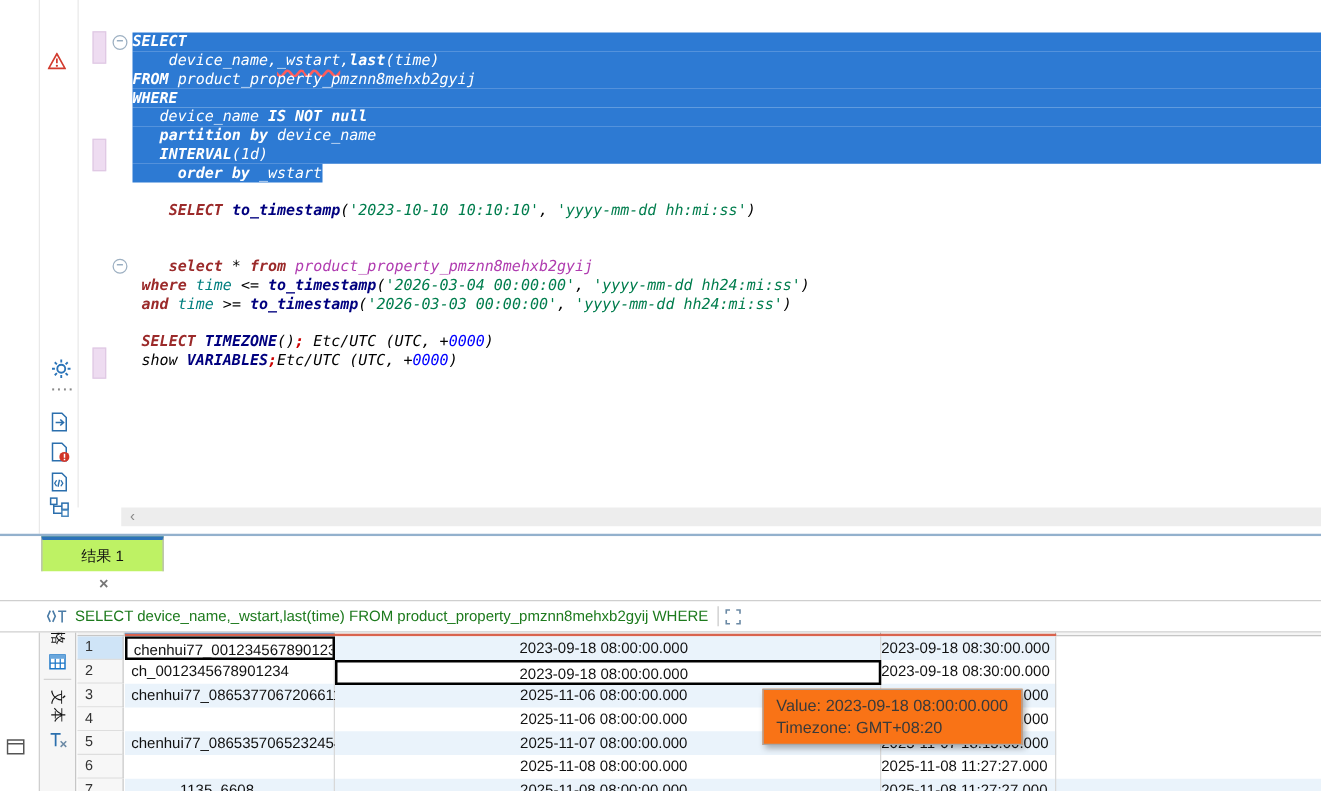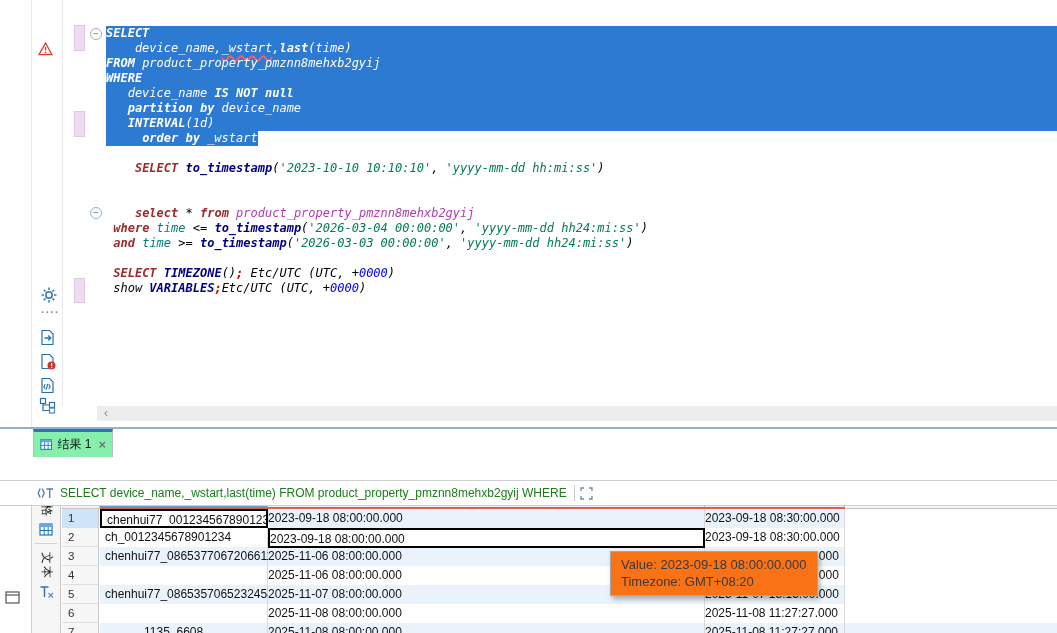--- a/index.html
+++ b/index.html
@@ -32,23 +32,23 @@
         box-sizing:border-box;color:#5c7e9e;font-size:10px;line-height:9px;text-align:center;background:#fff;cursor:pointer;}
 
   
   .hscroll{position:absolute;left:97px;right:0;top:406px;height:15px;background:#ededed;}
   .hscroll .arr{position:absolute;left:2px;top:0;width:14px;height:15px;color:#8a8a8a;
                 font-size:12px;line-height:14px;text-align:center;}
 
   
   .sepline{position:absolute;left:0;right:0;top:427px;height:2px;background:#93b1cd;}
   .tabbar{position:absolute;left:0;right:0;top:429px;height:27px;background:#fff;}
-  .rtab{position:absolute;left:33px;top:0;width:80px;height:28px;background:#86efac;
+  .rtab{position:absolute;left:33px;top:0;width:98px;height:28px;background:#bef264;
         border-left:1px solid #b9b9b9;border-right:1px solid #b9b9b9;border-top:3px solid #2d72b8;
-        box-sizing:border-box;display:flex;align-items:center;gap:5px;padding:0 6px;z-index:3;cursor:pointer;}
+        box-sizing:border-box;display:flex;align-items:center;gap:5px;padding:0 6px;z-index:3;cursor:pointer;flex-direction:column;}
   .rtab .lbl{font-size:12px;color:#111;white-space:nowrap;}
   .rtab .close{color:#777;font-size:13px;font-weight:700;margin-left:2px;cursor:pointer;}
 
   .filterbar{position:absolute;left:0;right:0;top:480px;height:26px;background:#fff;
              border-top:1px solid #cfcfcf;border-bottom:1px solid #cfcfcf;box-sizing:border-box;z-index:2;
              display:flex;align-items:center;}
   .filterbar .ficon{margin-left:37px;flex:0 0 auto;}
   .filterbar .query{margin-left:6px;font-size:12px;color:var(--fq,#1d7a1d);white-space:nowrap;}
   .filterbar .vsep{width:1px;height:16px;background:#c9c9c9;margin:0 5px 0 7px;}
   .filterbar .ph{font-size:12px;color:#9b9b9b;white-space:nowrap;margin-left:5px;}
@@ -83,21 +83,21 @@
             border-bottom:1px solid #dedede;box-sizing:border-box;font-size:11.5px;color:#333;
             padding-left:6px;line-height:18px;cursor:default;}
   .num-cell.sel{background:#cfe4f7;}
   .row-bg{position:absolute;left:100px;height:19px;z-index:1;}
   .row-bg.stripe{background:var(--stripe,#eaf3fb);}
   .gline{position:absolute;top:0;bottom:0;width:1px;background:#d8d8d8;z-index:2;}
   .cell{position:absolute;height:19px;line-height:19px;font-size:12px;color:#111;white-space:nowrap;
         overflow:hidden;box-sizing:border-box;z-index:3;cursor:cell;}
   .cell.dev{left:100px;width:168px;padding-left:5px;}
   .cell.dev.indent{padding-left:44px;}
-  .cell.ts{text-align:left;padding-right:7px;}
+  .cell.ts{text-align:center;padding-right:7px;}
   .cell.wstart{left:268px;width:437px;}
   .cell.lastc{left:705px;width:140px;}
   .cell.focused{border:2px solid #000;background:#fff;z-index:4;}
   .cell.boxed{border:2px solid #000;background:#fff;z-index:4;height:20px;}
 
   
   .tooltip{position:absolute;left:610px;top:551px;z-index:20;background:#f97316;border:1px solid #a6a6a6;
            box-shadow:2px 3px 5px rgba(0,0,0,.3);padding:4px 10px 5px 10px;font-size:13px;line-height:17px;
            color:#3a3a3a;white-space:nowrap;}
 

